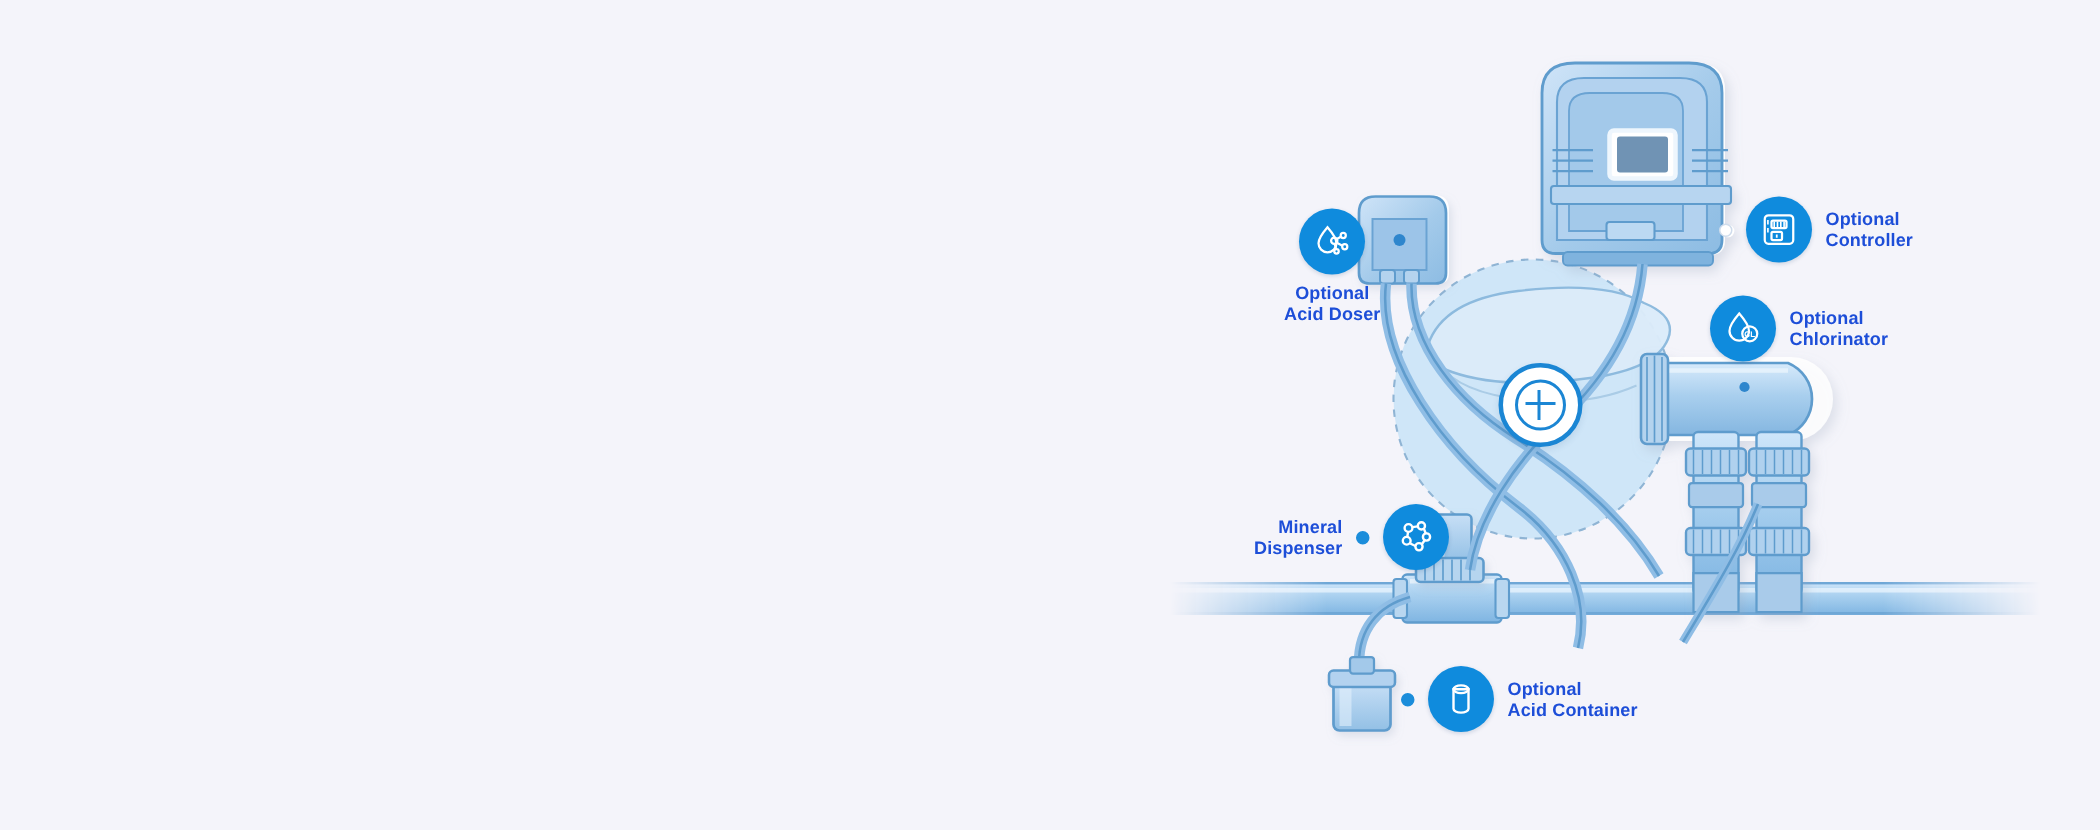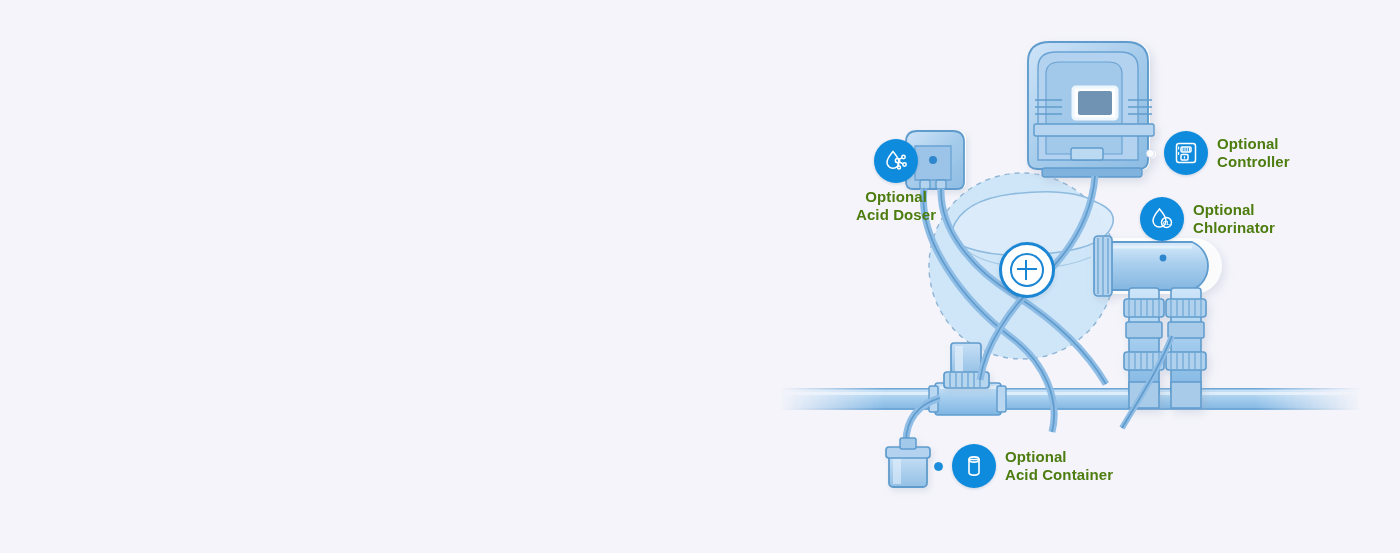--- a/index.html
+++ b/index.html
@@ -18,22 +18,22 @@
   .hs-icon{
     width:44px;height:44px;border-radius:50%;
     background:#0f8bdd;
     display:flex;align-items:center;justify-content:center;
     flex:0 0 auto;
     box-shadow:0 1px 3px rgba(20,60,110,.18);
     cursor:pointer;
   }
   .hs-icon svg{display:block;}
   .hs-label{
-    font-size:15px;line-height:1.18;
-    color:#4d7c0f;font-weight:600;
+    font-size:12px;line-height:1.18;
+    color:#1d4ed8;font-weight:600;
     white-space:pre-line;
     letter-spacing:.1px;
   }
   .hotspot.left-label .hs-label{text-align:right;}
   .dot-connector{
     width:7px;height:7px;border-radius:50%;
     background:#ffffff;border:1px solid #cfdcec;
     flex:0 0 auto;
   }
   .dot-connector.blue{background:#1b8ddb;border-color:#1b8ddb;}
@@ -298,20 +298,35 @@
       <svg width="28" height="28" viewBox="0 0 28 28" fill="none" stroke="#ffffff" stroke-width="1.5">
         <path d="M11.5 4 C 11.5 4 5 11.5 5 15.6 A 6.5 6.5 0 0 0 18 15.6 C 18 11.5 11.5 4 11.5 4 Z"></path>
         <circle cx="18.5" cy="17.5" r="5"></circle>
         <text x="18.5" y="19.6" font-family="Liberation Sans, sans-serif" font-size="5.4" fill="#ffffff" stroke="none" text-anchor="middle" font-weight="bold">CL</text>
       </svg>
     </div>
     <div class="hs-label">Optional
 Chlorinator</div>
   </div>
 
+  <div class="hotspot left-label" style="left:836px;top:336px;">
+    <div class="hs-icon">
+      <svg width="28" height="28" viewBox="0 0 28 28" fill="none" stroke="#ffffff" stroke-width="1.6">
+        <circle cx="9" cy="8" r="2.6"></circle>
+        <circle cx="17.6" cy="6.6" r="2.4"></circle>
+        <circle cx="21" cy="14" r="2.4"></circle>
+        <circle cx="16" cy="20.5" r="2.4"></circle>
+        <circle cx="7.8" cy="16.5" r="2.6"></circle>
+        <path d="M11.5 7.4 L15.2 6.9 M19.3 8.6 L20.5 11.7 M19.8 16.2 L18 18.7 M13.6 20 L10.2 18.3 M8.2 13.9 L8.7 10.6"></path>
+      </svg>
+    </div>
+    <div class="dot-connector blue"></div>
+    <div class="hs-label">Mineral
+Dispenser</div>
+  </div>
 
   <div class="hotspot" style="left:934px;top:444px;">
     <div class="dot-connector blue"></div>
     <div class="hs-icon">
       <svg width="26" height="26" viewBox="0 0 26 26" fill="none" stroke="#ffffff" stroke-width="1.6">
         <path d="M8 6.5 h10 v13 a5 2.6 0 0 1 -10 0 Z"></path>
         <ellipse cx="13" cy="6.5" rx="5" ry="2.6"></ellipse>
       </svg>
     </div>
     <div class="hs-label">Optional

